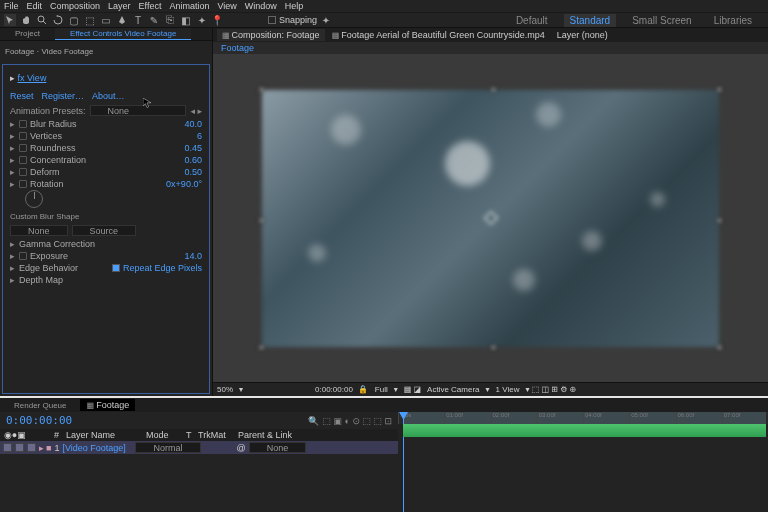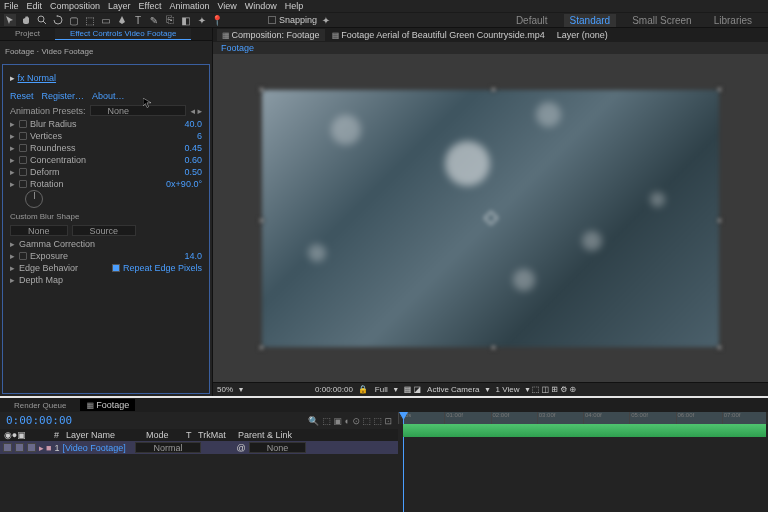--- a/index.html
+++ b/index.html
@@ -141,21 +141,21 @@
 <div class="main">
   <div class="left">
     <div class="tabs">
       <span class="tab">Project</span>
       <span class="tab active blue">Effect Controls Video Footage</span>
     </div>
     <div class="ec-title">Footage · Video Footage</div>
     <div class="ec-panel">
       <div class="ec-title">
           <span>▸</span>
-          <span class="eff-name">fx Normal</span>
+          <span class="eff-name">fx View</span>
         </div>
       <div class="eff-tabs" id="efftabs">
           <span>Reset</span>
           <span>Register…</span>
           <span>About…</span>
         </div>
       <div class="preset-row">
         <span class="lbl">Animation Presets:</span>
         <span class="dd">None</span>
         <span style="color:#888">◂ ▸</span>

